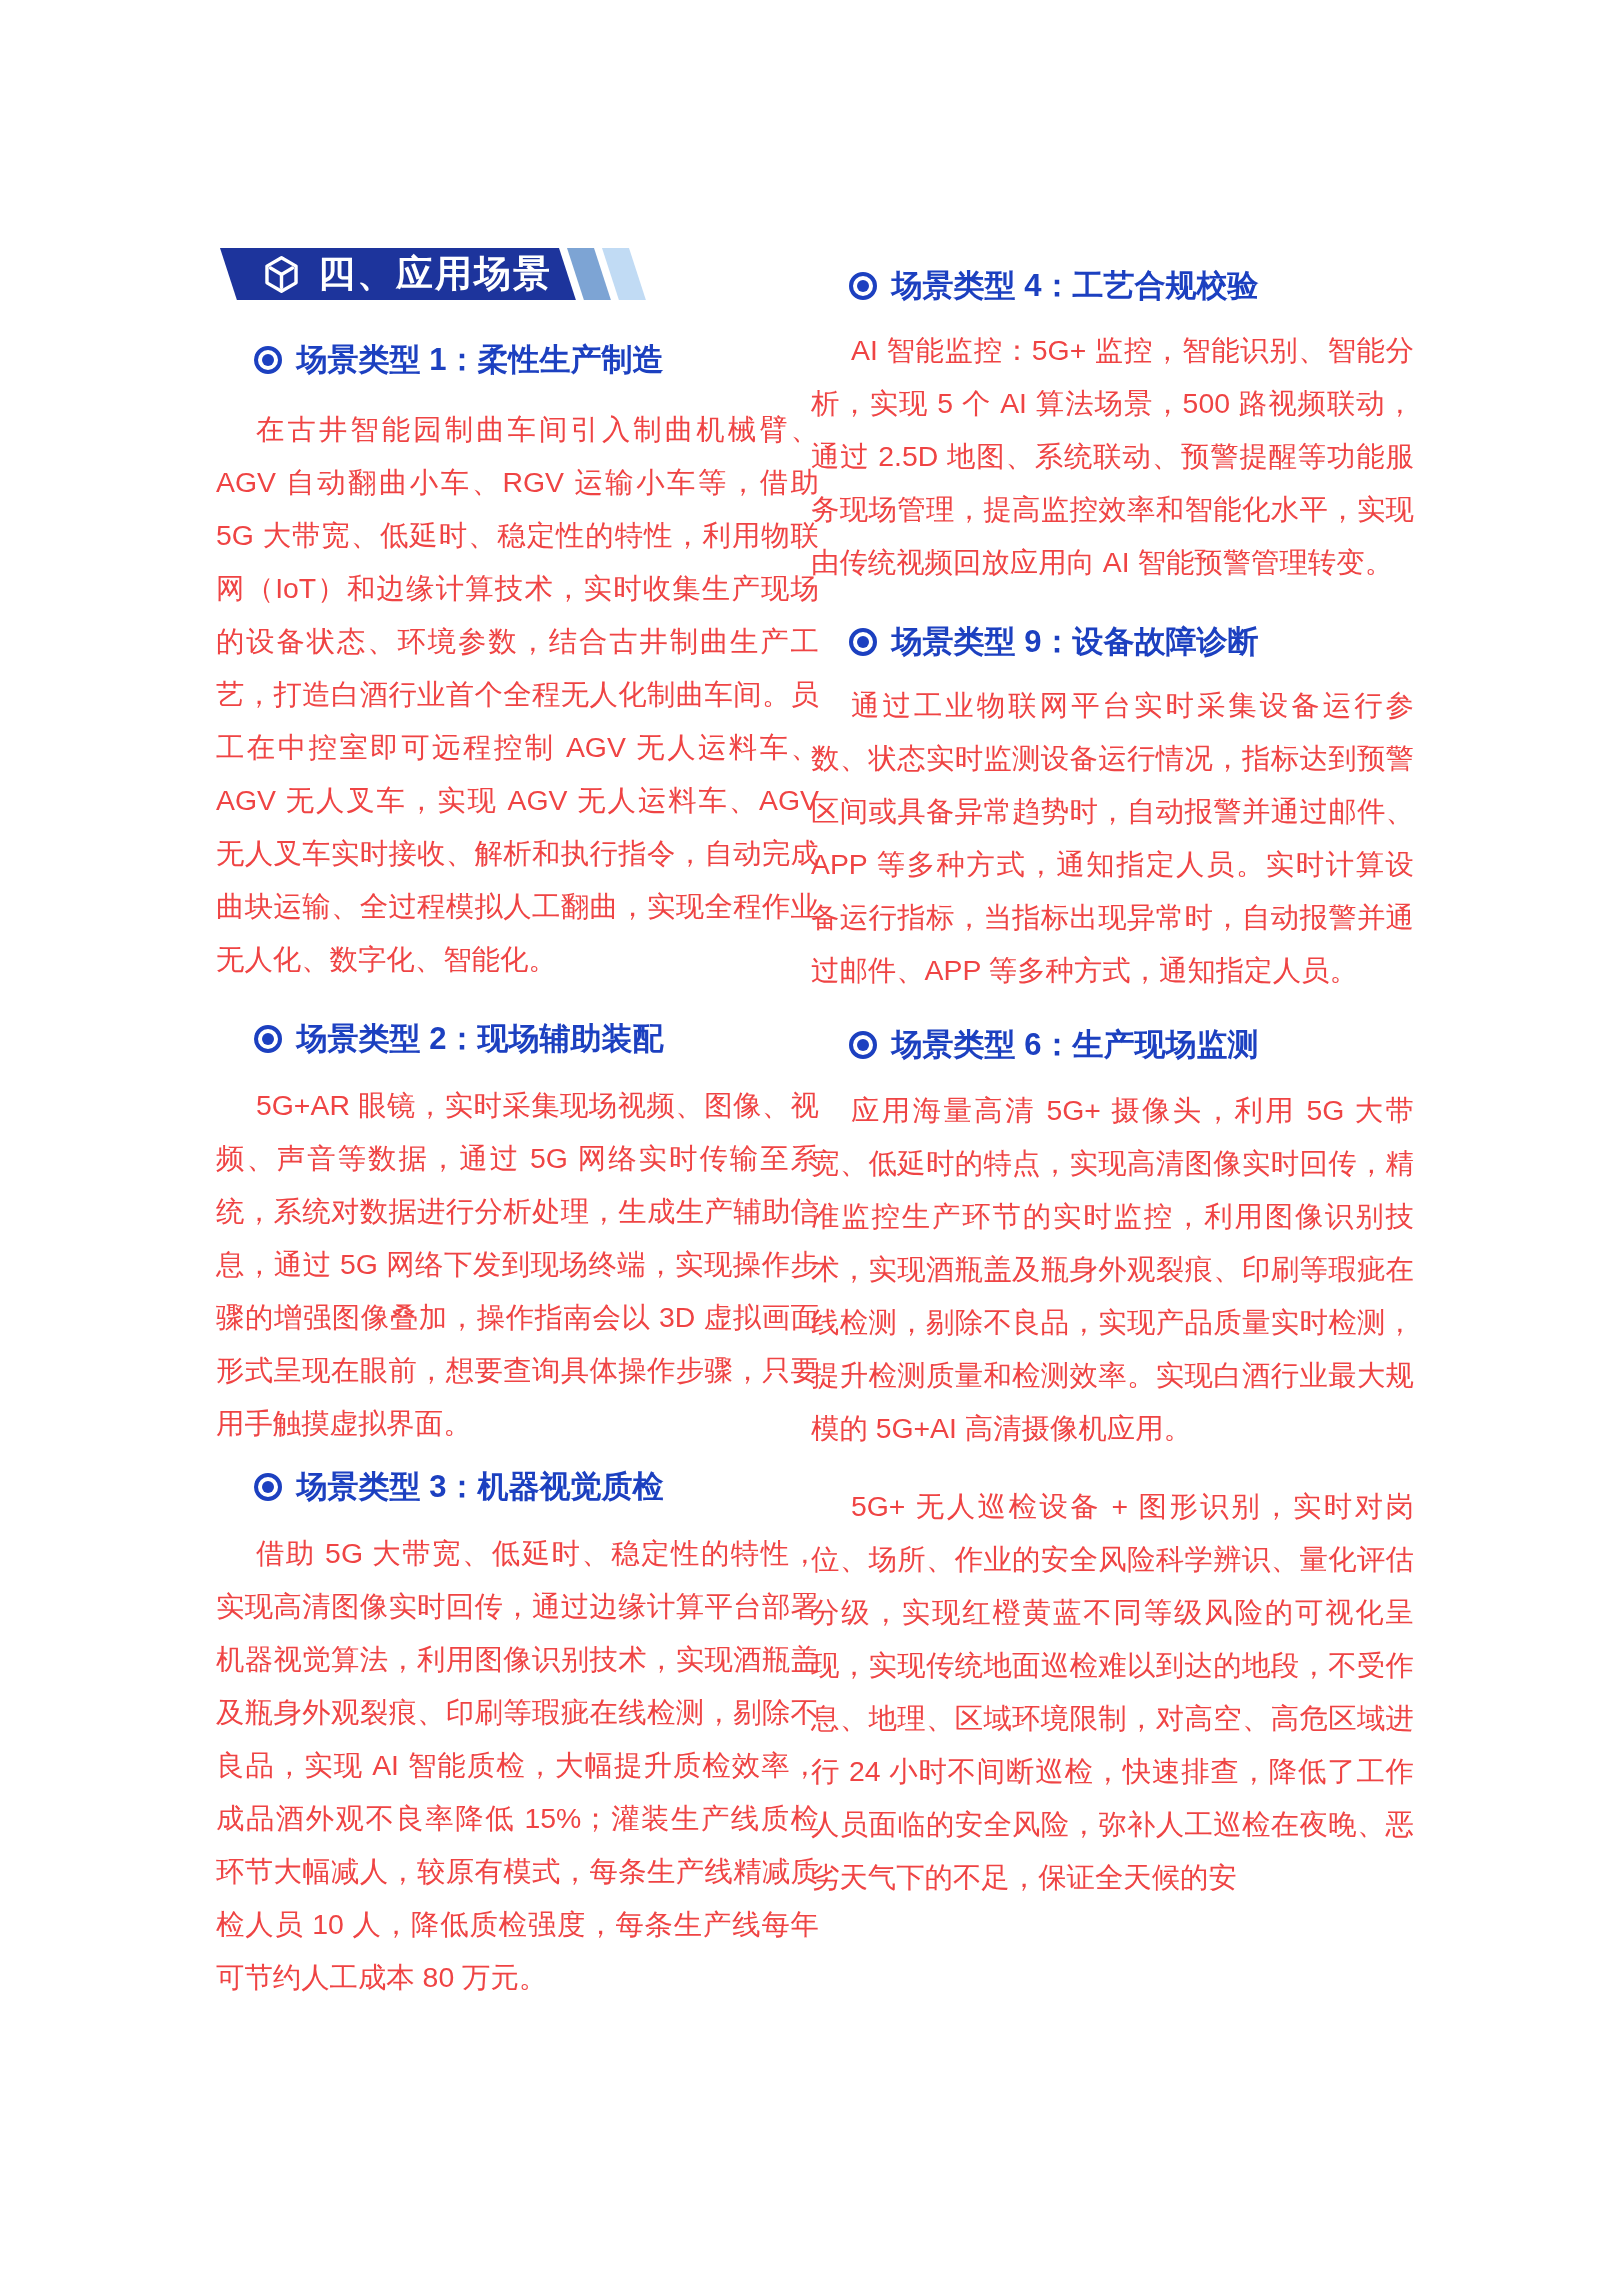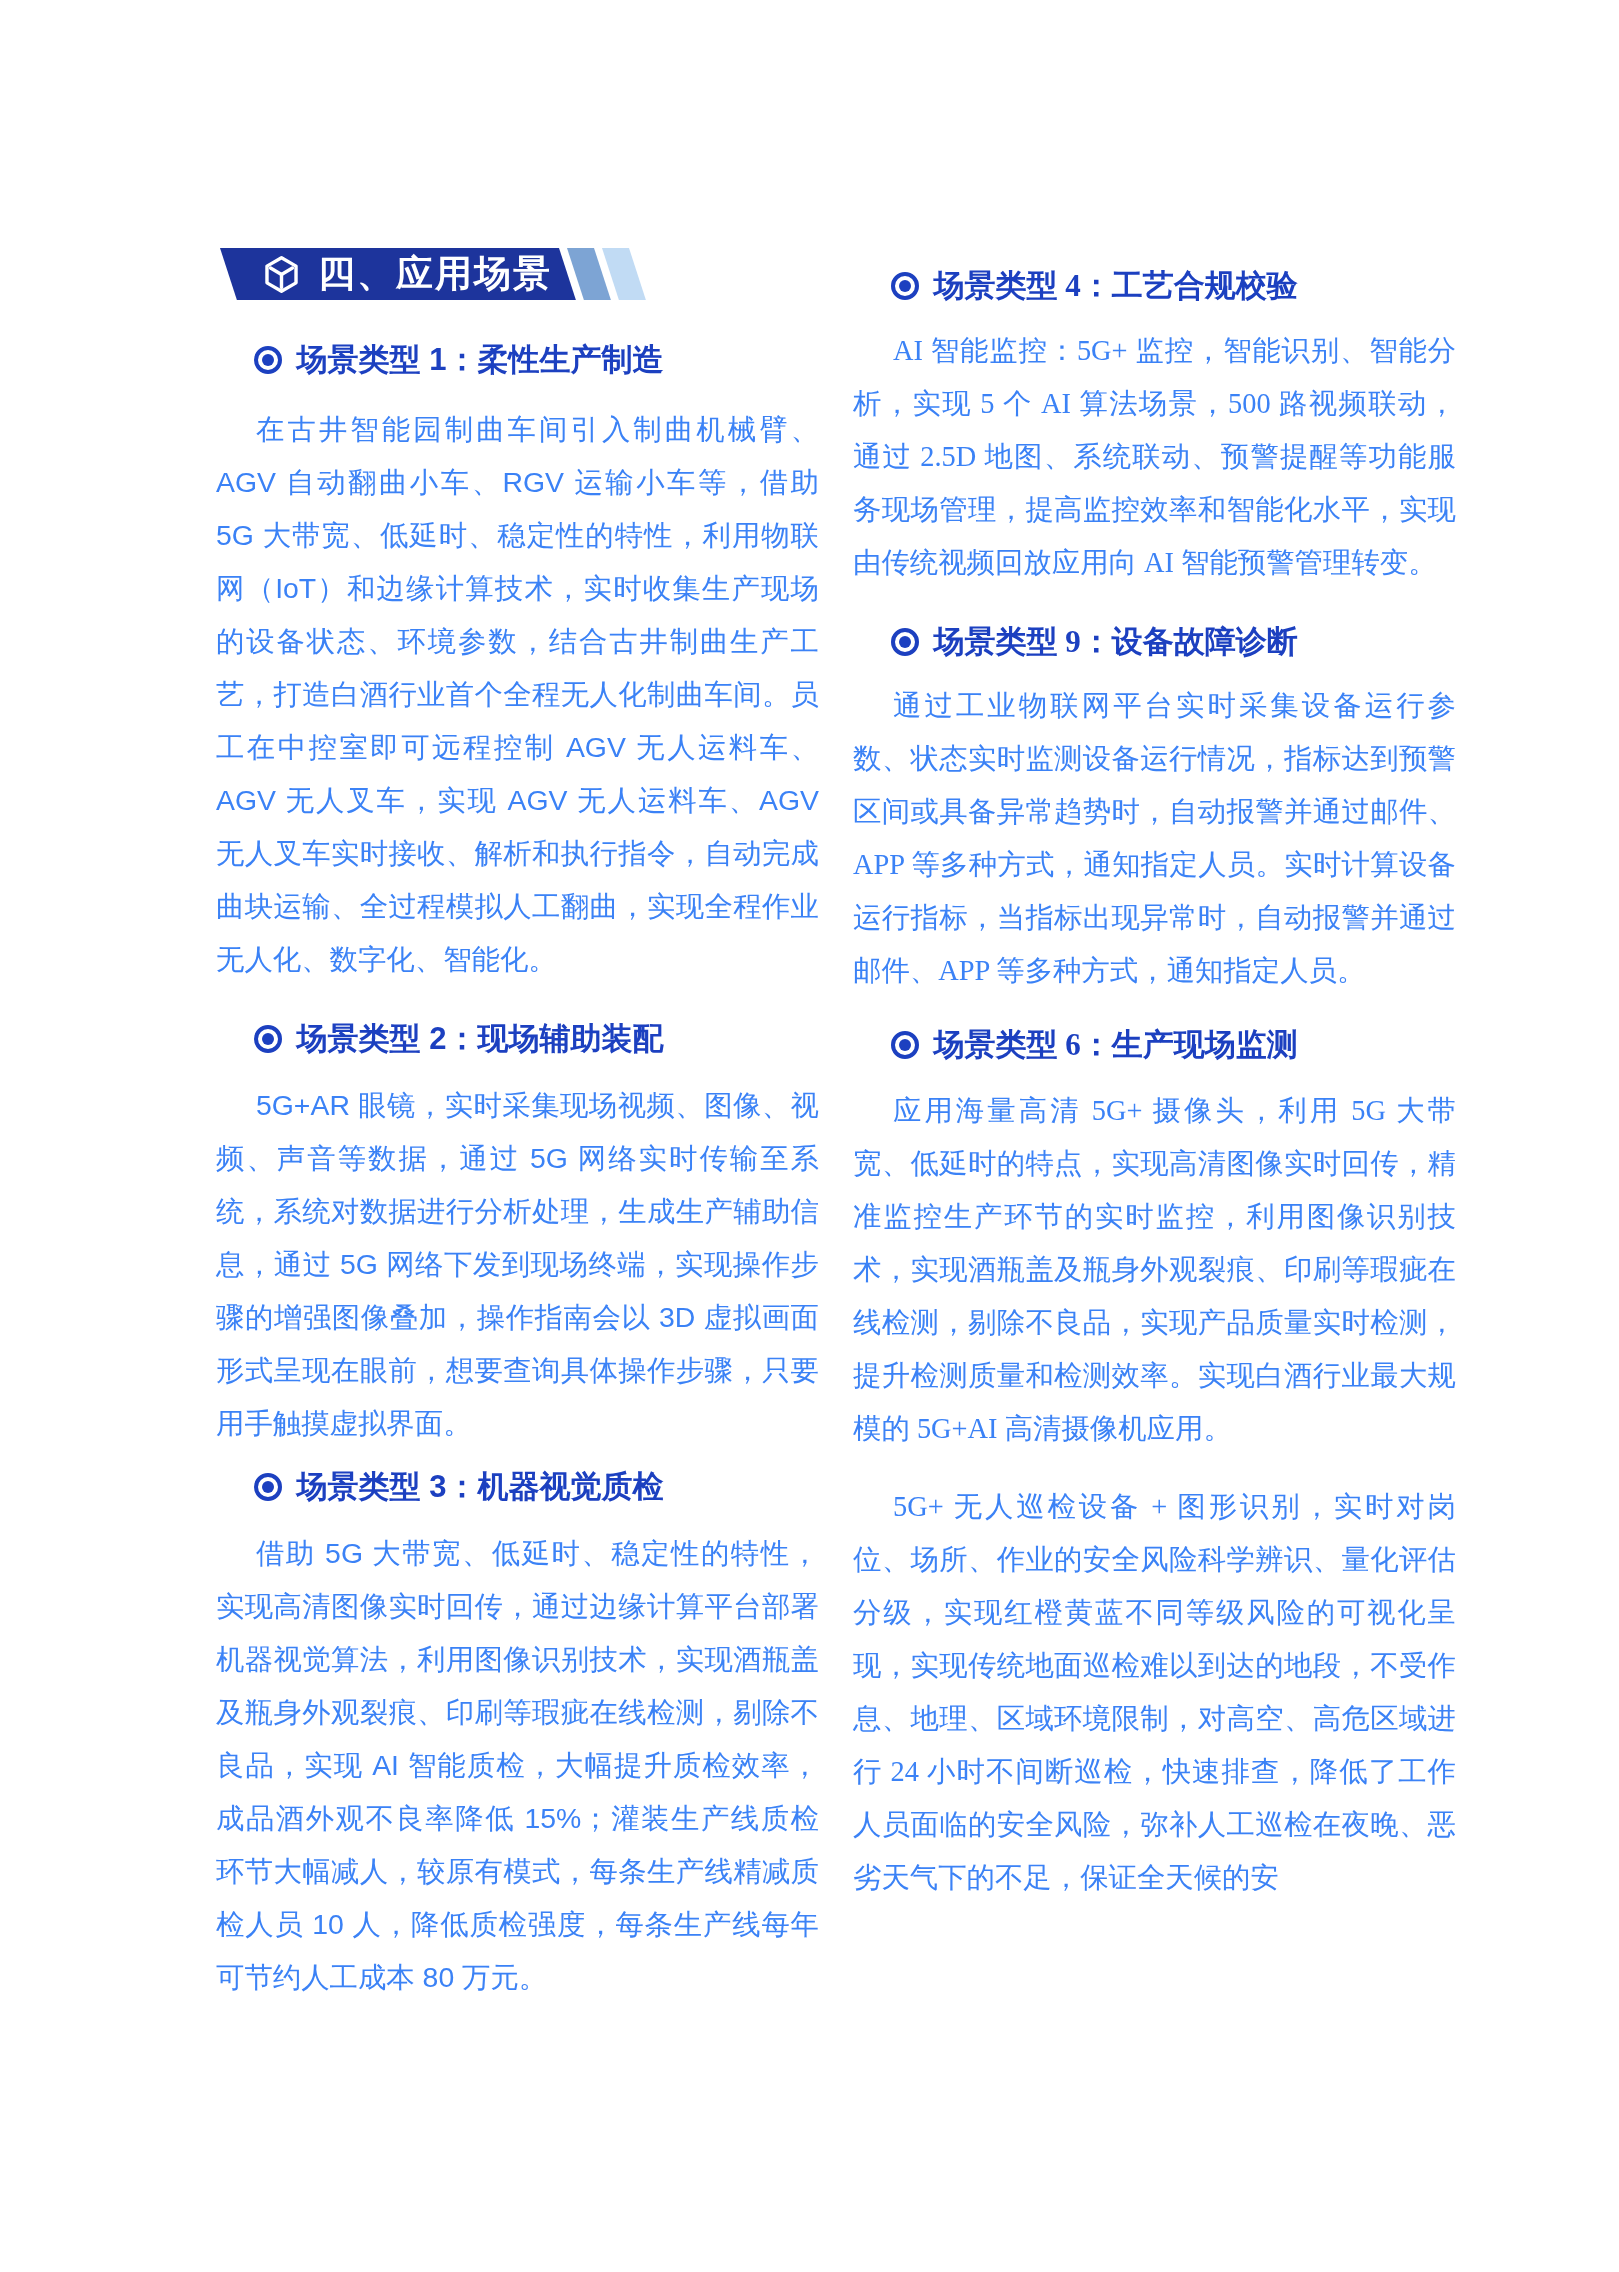--- a/index.html
+++ b/index.html
@@ -47,21 +47,21 @@
     height: 52px;
     transform: skewX(18deg);
     transform-origin: top left;
   }
   .stripe-mid   { left: 567px; width: 27px; background: #7da4d4; }
   .stripe-light { left: 602px; width: 26.5px; background: #c1dbf4; }
 
   
   .col { position: absolute; top: 0; width: 603px; }
   .col-left  { left: 216px; }
-  .col-right { left: 853px; font-family: Liberation Serif, serif; }
+  .col-right { left: 811px; }
 
   .scene-heading {
     display: flex;
     align-items: center;
     gap: 14.6px;
     padding-left: 38px;
     color: #1c40c0;
     font-size: 31px;
     font-weight: 700;
     line-height: 32px;
@@ -79,21 +79,21 @@
     content: "";
     position: absolute;
     left: 4px; top: 4px; right: 4px; bottom: 4px;
     background: currentColor;
     border-radius: 50%;
   }
   .scene-body {
     margin: 0;
     font-size: 28.4px;
     line-height: 53px;
-    color: #3b82f6;
+    color: #ef4444;
     text-align: justify;
     text-indent: 40px;
   }
 </style>
 </head>
 <body>
 
 <div class="page">
 
   <div class="banner">

